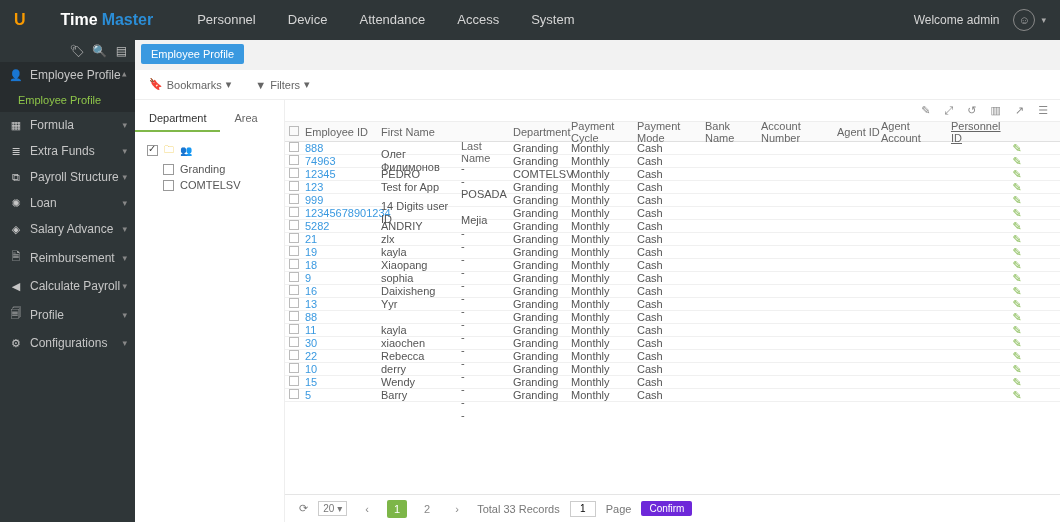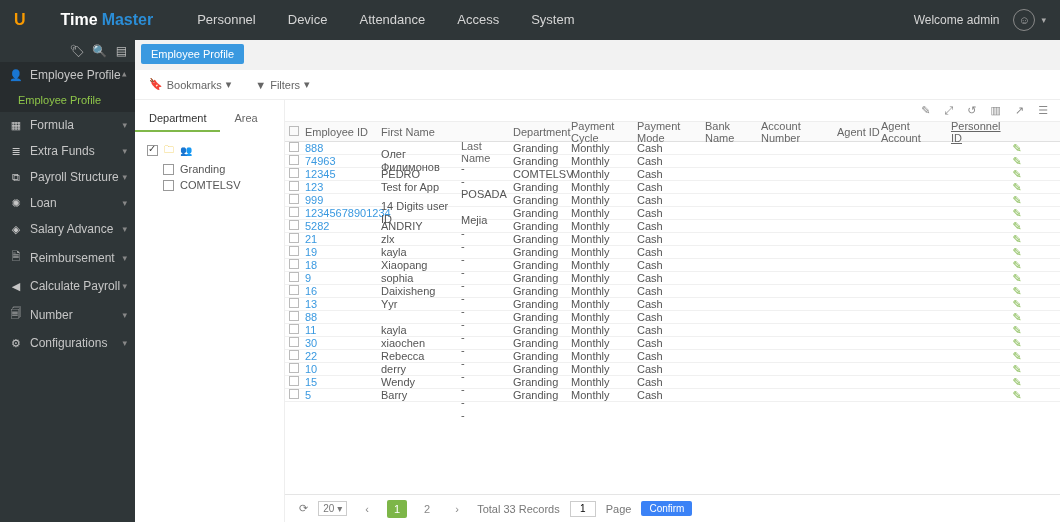--- a/index.html
+++ b/index.html
@@ -76,21 +76,21 @@
 .g-pid { width:56px;text-decoration:underline; }
 .g-edit { width:20px; text-align:center; color:#7db648; cursor:pointer; }
 .gridbody { flex:1; overflow:auto; }
 
 
 .pager { height:28px; border-top:1px solid #e5e5e5; display:flex; align-items:center; padding:0 14px; gap:10px; font-size:11px; color:#777; background:#fff; }
 .pager .psel { border:1px solid #ccc; padding:1px 4px; font-size:10px; }
 .pager .pbtn { width:20px; height:18px; display:inline-flex; align-items:center; justify-content:center; border:1px solid transparent; color:#888; cursor:pointer; }
 .pager .pbtn.cur { background:#7db648; color:#fff; border-radius:2px; }
 .pager .pin { width:26px; height:16px; border:1px solid #ccc; text-align:center; font-size:10px; }
-.pager .confirm { background:#3b82f6; color:#fff; padding:2px 8px; border-radius:2px; font-size:10px; cursor:pointer; }
+.pager .confirm { background:#6d28d9; color:#fff; padding:2px 8px; border-radius:2px; font-size:10px; cursor:pointer; }
 </style>
 </head>
 <body>
 
 <div class="topbar">
   <span class="logo-u">U</span>
   <span class="logo-time">Time</span>
   <span class="logo-master">Master</span>
   <div class="mainnav" id="mainnav">
       <div>Personnel</div>
@@ -150,21 +150,21 @@
           <span>Reimbursement</span>
           <span class="carrot">▾</span>
         </div>
         <div class="sbitem">
           <span class="ic">◀</span>
           <span>Calculate Payroll</span>
           <span class="carrot">▾</span>
         </div>
         <div class="sbitem">
           <span class="ic">🗐</span>
-          <span>Number</span>
+          <span>Profile</span>
           <span class="carrot">▾</span>
         </div>
         <div class="sbitem">
           <span class="ic">⚙</span>
           <span>Configurations</span>
           <span class="carrot">▾</span>
         </div>
       </div>
   </div>
 

